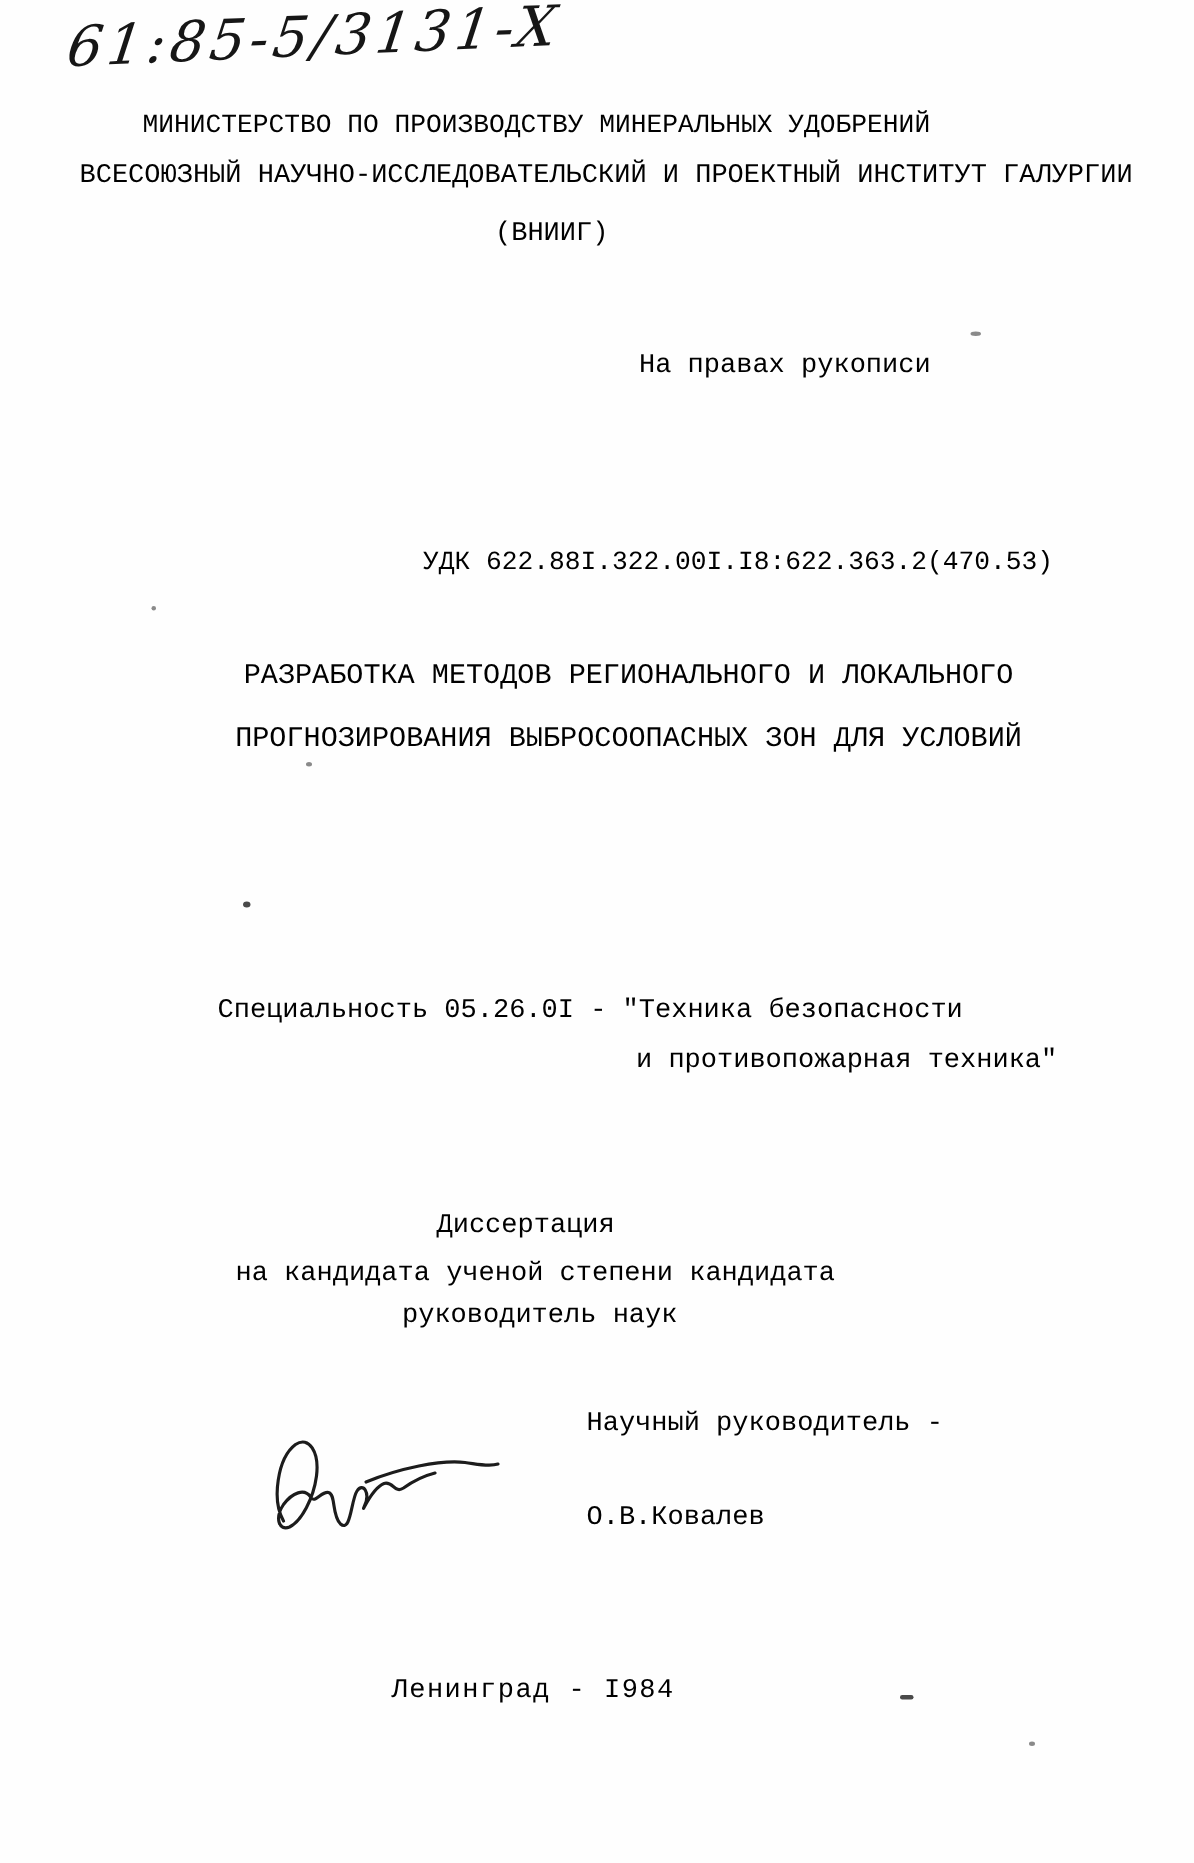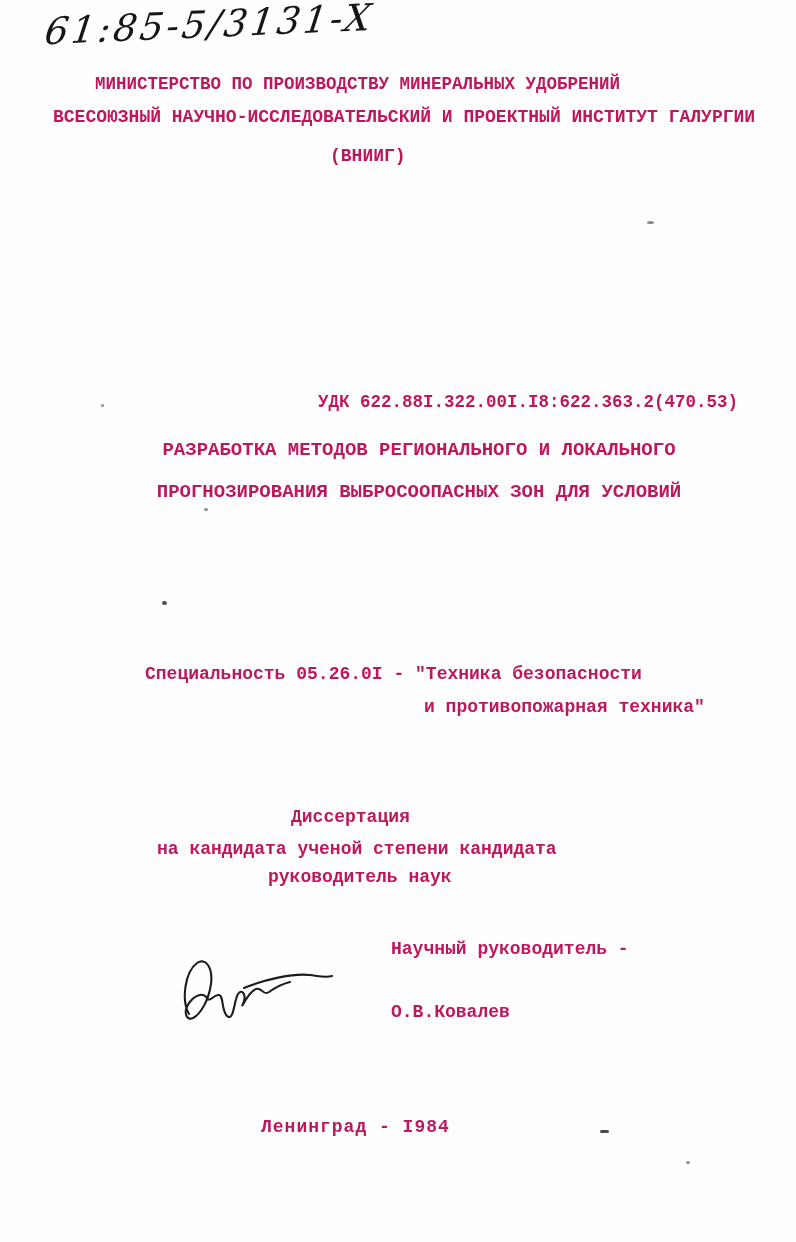--- a/index.html
+++ b/index.html
@@ -8,22 +8,22 @@
     width:796px;height:1242px;
     margin:0 auto;
     background:#fefefe;
     overflow:hidden;
     color:#1d1d1d;
     font-family:"Liberation Mono","DejaVu Sans Mono",monospace;
   }
   .line{
     position:absolute;
     white-space:nowrap;
-    font-weight:700;
-    color:#be185d;
+    font-weight:400;
+    color:#000000;
     letter-spacing:0;
     line-height:1.15;
   }
   .fs17{font-size:17.5px;}
   .fs18{font-size:18px;}
   .fs19{font-size:19px;padding-left:21px;}
   .centered{left:0;width:796px;text-align:center;}
   .shelf-mark{
     position:absolute;
     left:48px;top:10px;
@@ -45,23 +45,24 @@
 <body>
 
 <div class="page">
 
   <div class="shelf-mark">61:85-5/3131-X</div>
 
   <div class="line fs17" style="left:95px;top:74px;">МИНИСТЕРСТВО ПО ПРОИЗВОДСТВУ МИНЕРАЛЬНЫХ УДОБРЕНИЙ</div>
   <div class="line fs18" style="left:53px;top:107px;">ВСЕСОЮЗНЫЙ НАУЧНО-ИССЛЕДОВАТЕЛЬСКИЙ И ПРОЕКТНЫЙ ИНСТИТУТ ГАЛУРГИИ</div>
   <div class="line fs18" style="left:330px;top:146px;">(ВНИИГ)</div>
 
+  <div class="line fs18" style="left:426px;top:234px;">На правах рукописи</div>
 
 
-  <div class="line fs17" style="left:282px;top:392px;margin-left:36px;">УДК 622.88I.322.00I.I8:622.363.2(470.53)</div>
+  <div class="line fs17" style="left:282px;top:365px;">УДК 622.88I.322.00I.I8:622.363.2(470.53)</div>
 
   <div class="line fs19 centered" style="top:440px;">РАЗРАБОТКА МЕТОДОВ РЕГИОНАЛЬНОГО И ЛОКАЛЬНОГО</div>
   <div class="line fs19 centered" style="top:482px;">ПРОГНОЗИРОВАНИЯ ВЫБРОСООПАСНЫХ ЗОН ДЛЯ УСЛОВИЙ</div>
 
   <div class="line fs18" style="left:145px;top:664px;">Специальность 05.26.0I - "Техника безопасности</div>
   <div class="line fs18" style="left:424px;top:697px;">и противопожарная техника"</div>
 
   <div class="line fs18" style="left:291px;top:807px;">Диссертация</div>
   <div class="line fs18" style="left:157px;top:839px;">на кандидата ученой степени кандидата</div>
   <div class="line fs18" style="left:268px;top:867px;">руководитель наук</div>

